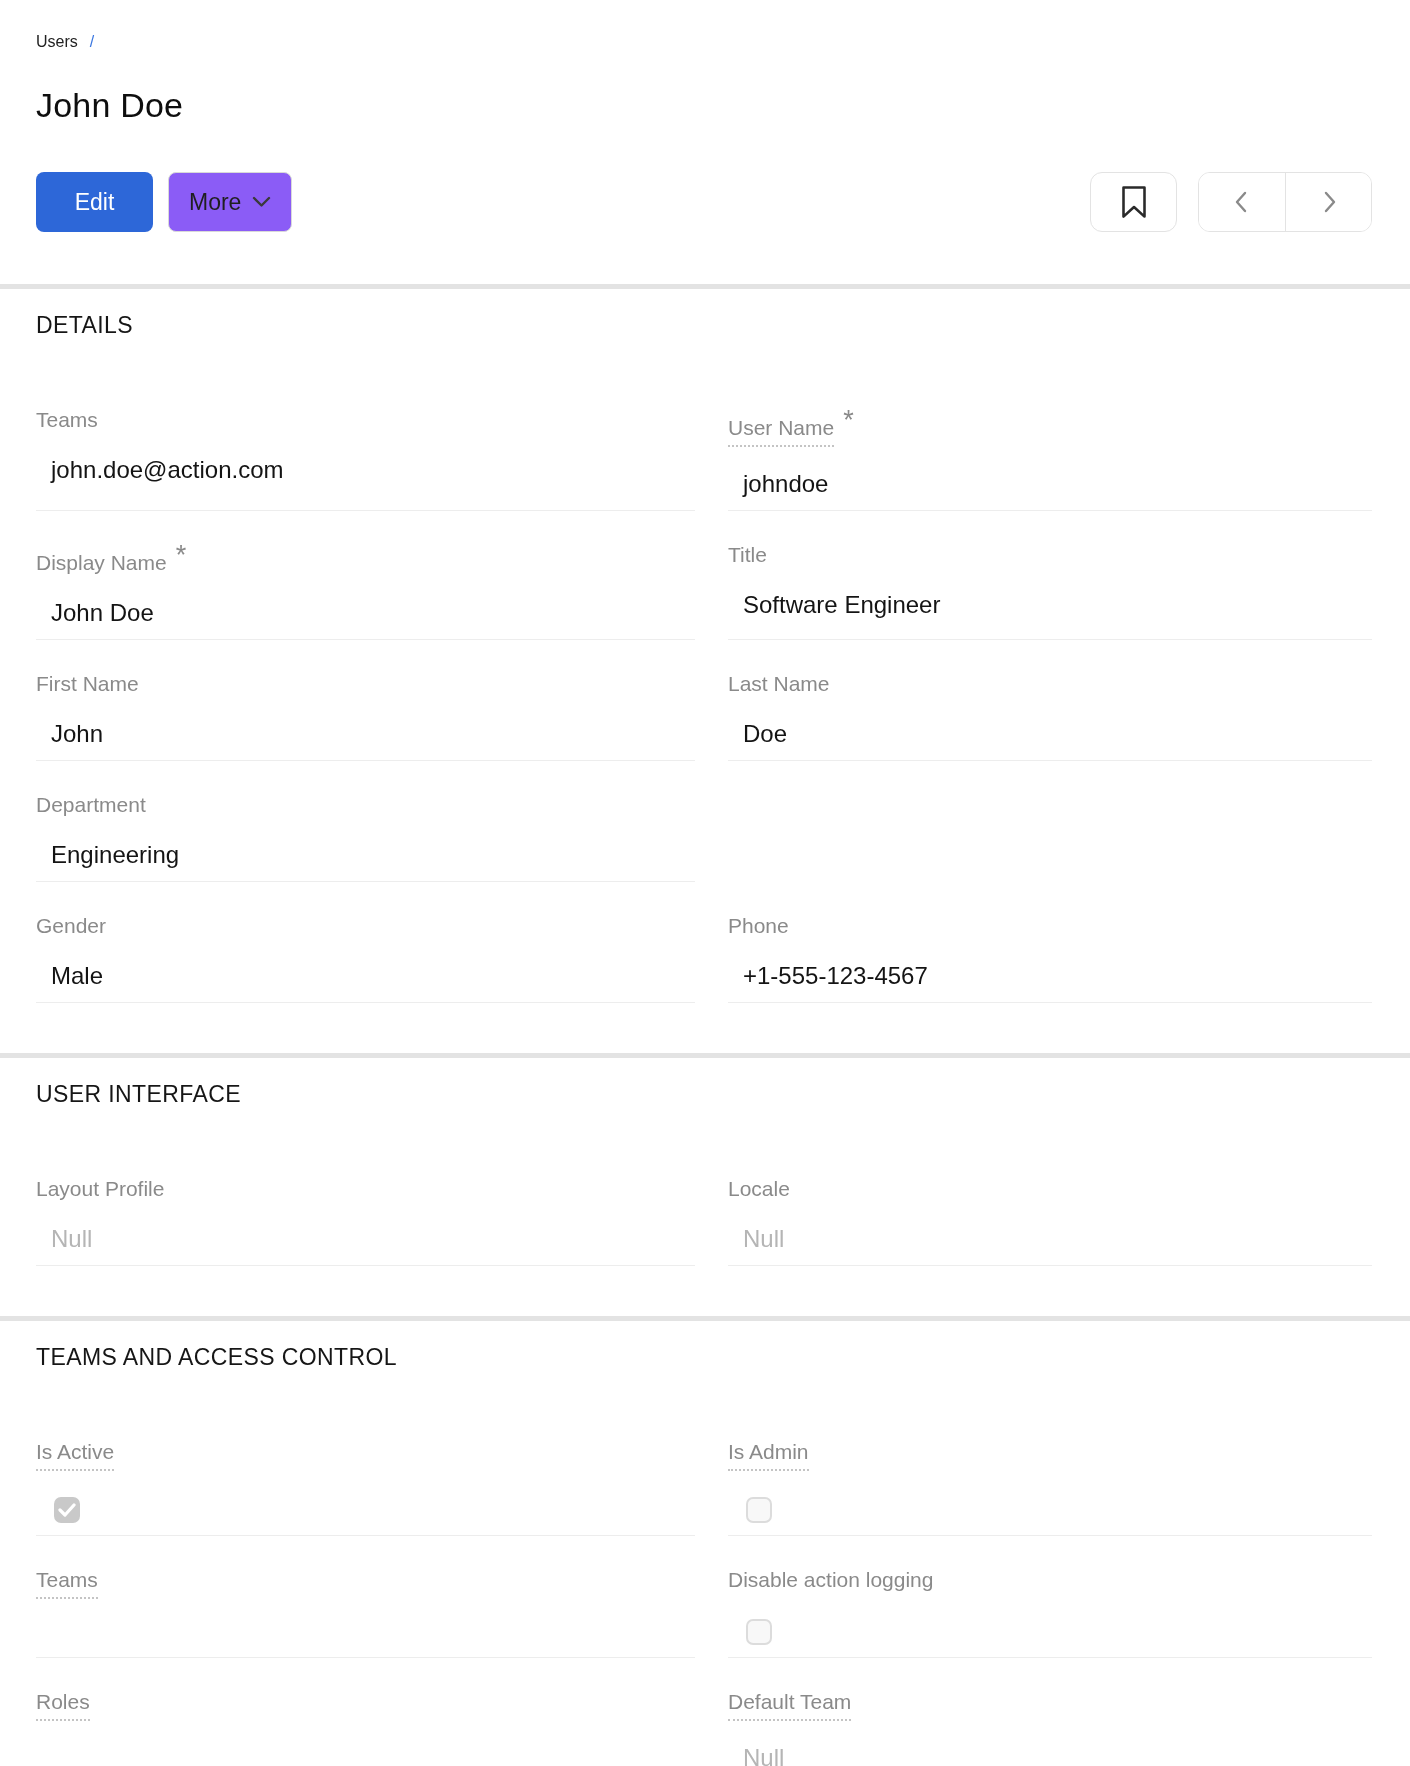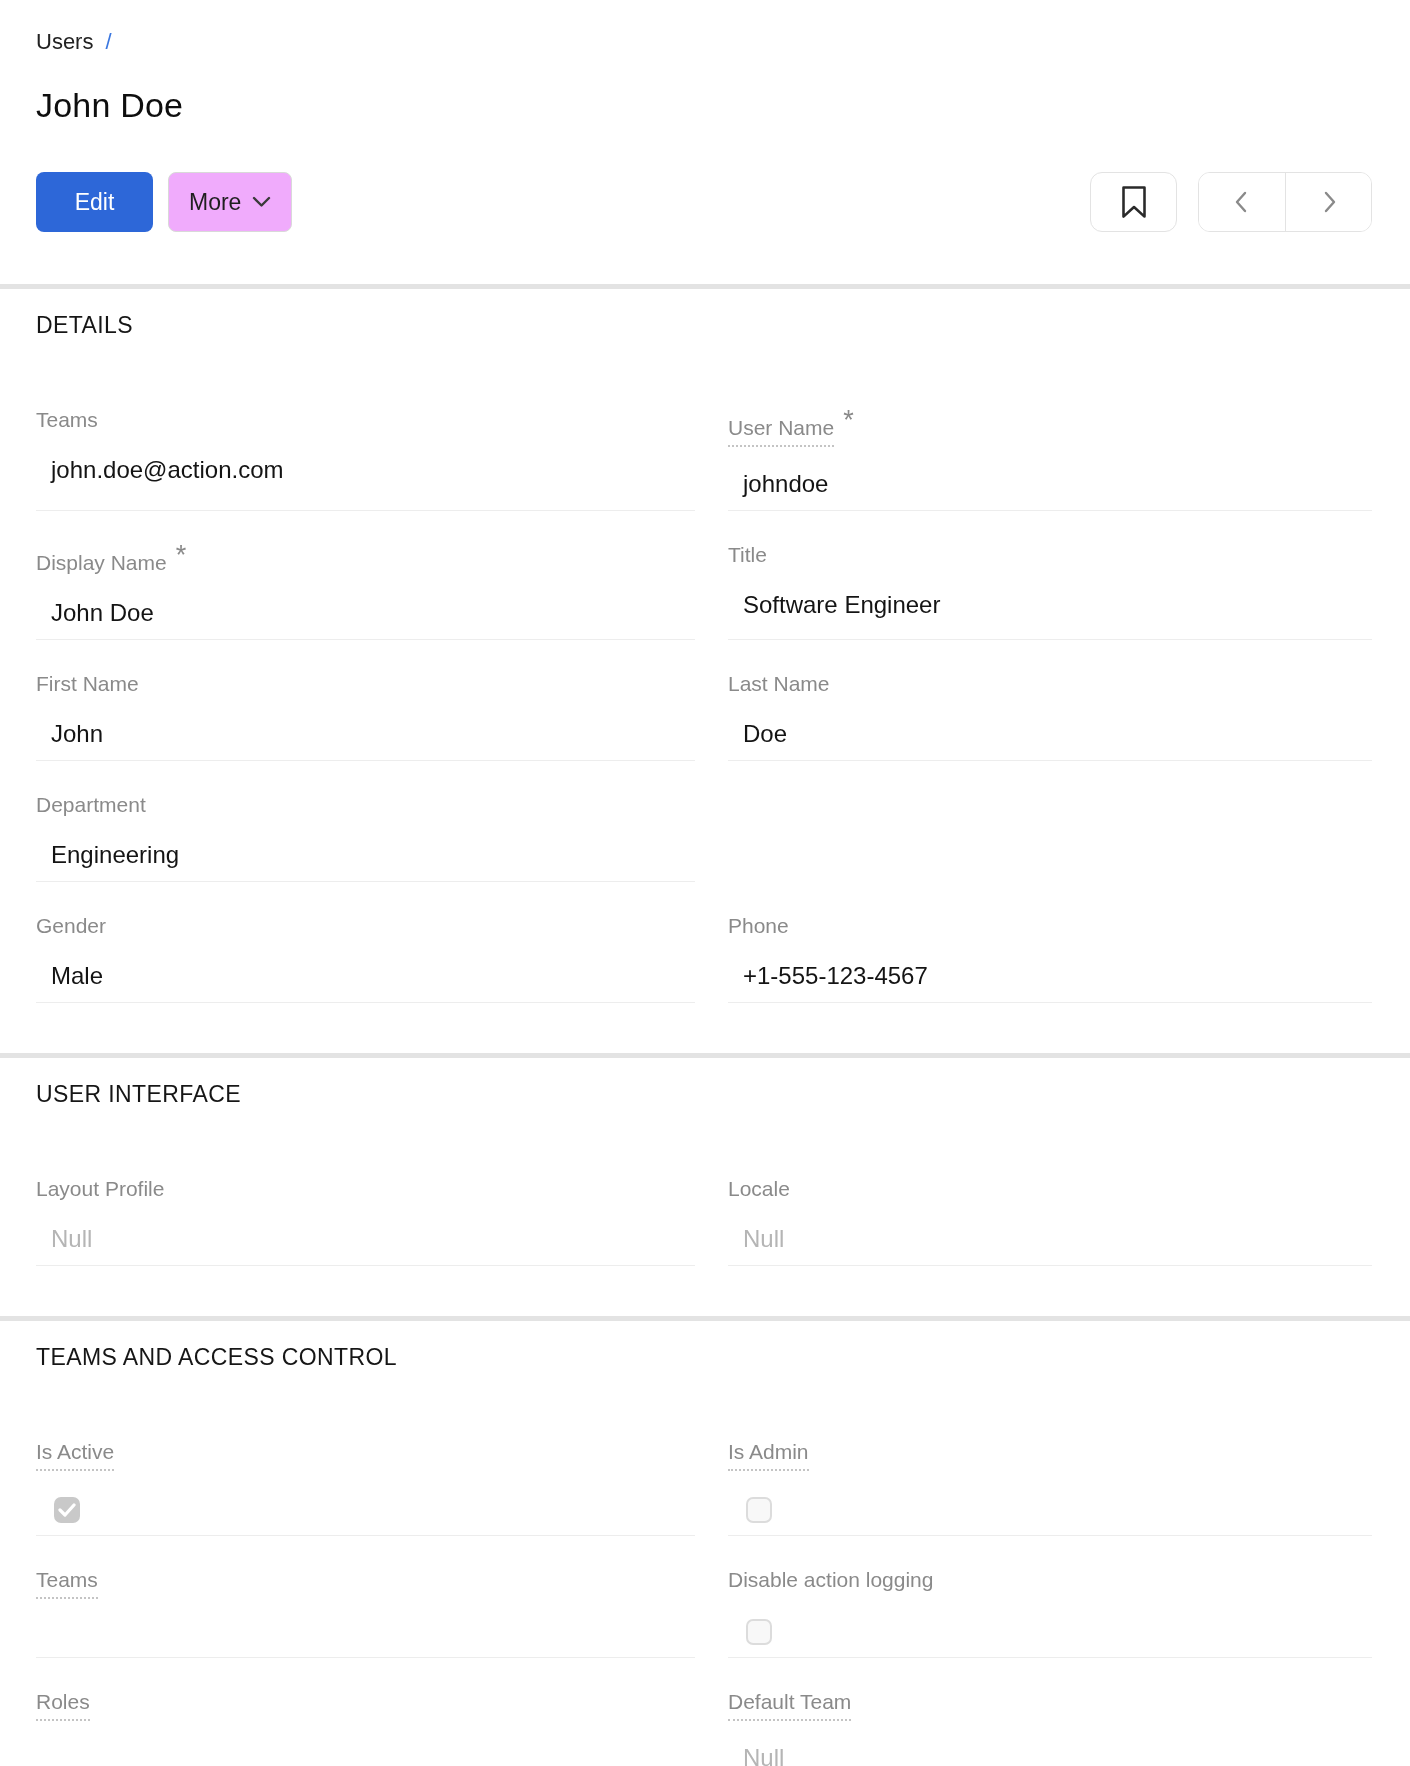--- a/index.html
+++ b/index.html
@@ -5,29 +5,29 @@
   * { margin:0; padding:0; box-sizing:border-box; }
   html,body { background:#ffffff; }
   body {
     width:1410px; height:1766px; overflow:hidden;
     font-family:"Liberation Sans", sans-serif;
     color:#141414;
   }
 
   
   .page-header { padding:28px 38px 0 36px; }
-  .breadcrumb { font-size:22px; line-height:28px; display:flex; align-items:baseline; gap:12px; }
+  .breadcrumb { font-size:16px; line-height:28px; display:flex; align-items:baseline; gap:12px; }
   .breadcrumb-link { color:#222222; cursor:pointer; }
   .breadcrumb-sep { color:#3b77e0; }
   .page-title { margin-top:27px; font-size:34px; line-height:44px; font-weight:500; color:#0e0e0e; letter-spacing:0.2px; }
 
   .actions { margin-top:45px; display:flex; align-items:center; height:60px; }
   .btn { display:flex; align-items:center; justify-content:center; height:60px; border-radius:8px; font-size:23px; cursor:pointer; user-select:none; }
   .btn-primary { width:117px; background:#2d67d8; color:#ffffff; border:none; }
-  .btn-default { margin-left:15px; padding:0 20px; background:#f0abfc; color:#1f1f1f; border:1px solid #d9d9d9; gap:11px; }
+  .btn-default { margin-left:15px; padding:0 20px; background:#8b5cf6; color:#1f1f1f; border:1px solid #d9d9d9; gap:11px; }
   .spacer { flex:1; }
 
   .icon-btn { width:87px; height:60px; background:#ffffff; border:1px solid #e3e3e3; border-radius:12px; display:flex; align-items:center; justify-content:center; cursor:pointer; }
   .btn-group { margin-left:21px; height:60px; display:flex; border:1px solid #e3e3e3; border-radius:12px; overflow:hidden; }
   .btn-group .group-btn { width:86px; height:100%; background:#ffffff; border:none; display:flex; align-items:center; justify-content:center; cursor:pointer; }
   .btn-group .group-btn + .group-btn { border-left:1px solid #e3e3e3; }
 
   .divider { height:5px; background:#e3e3e3; margin-top:52px; }
   .divider.tight { margin-top:0; }
 

